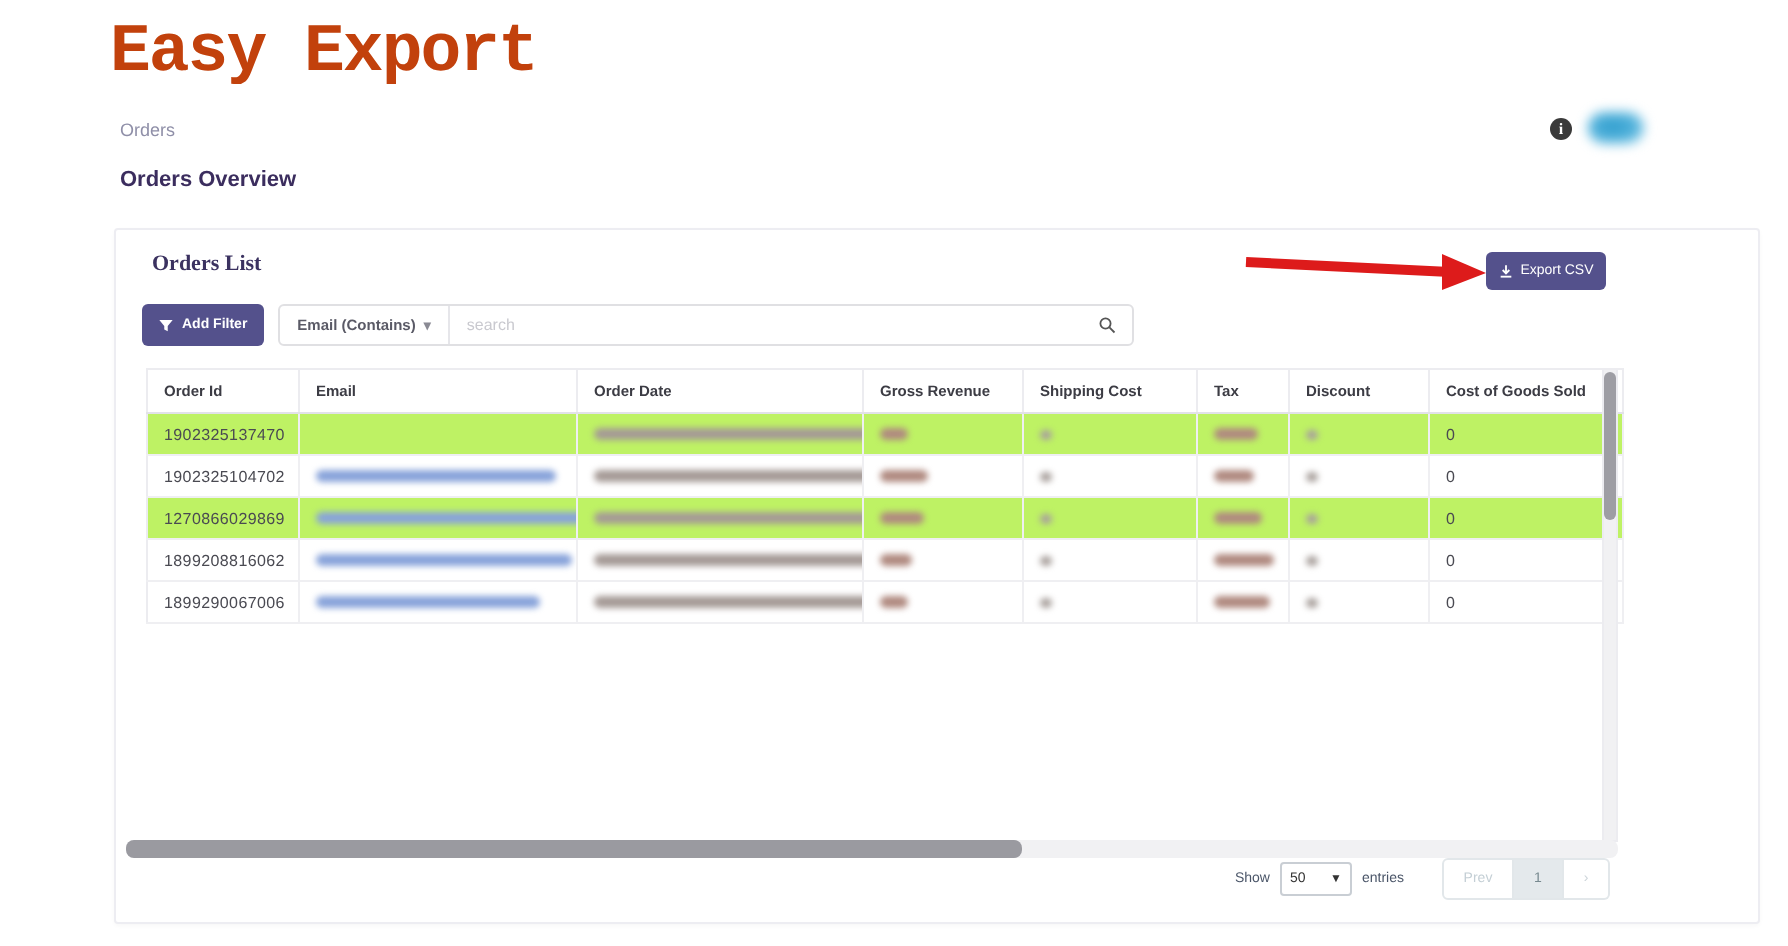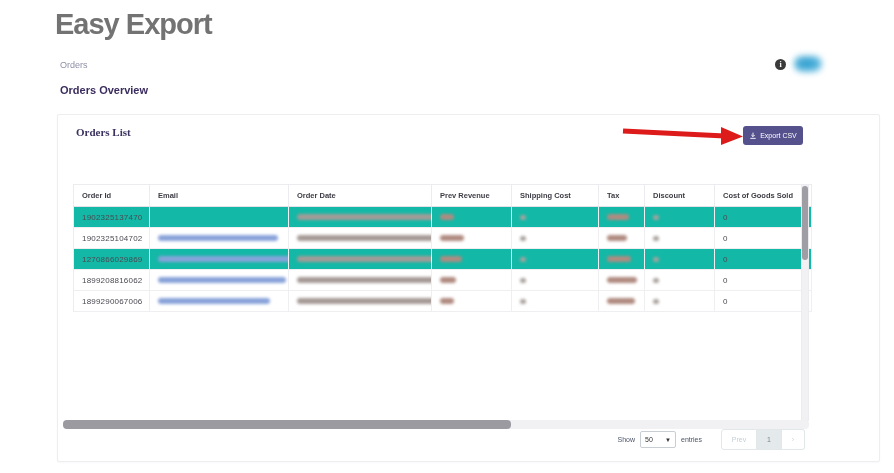--- a/index.html
+++ b/index.html
@@ -1,22 +1,22 @@
 <!DOCTYPE html>
 <html><head>
 <meta charset="utf-8">
 <style>
   * { margin:0; padding:0; box-sizing:border-box; }
   html,body { width:894px; height:473px; background:#ffffff;
     font-family:"Liberation Sans", sans-serif; overflow:hidden; }
   .page { position:relative; width:894px; height:473px; }
 
-  .app-title { position:absolute; left:55px; top:8px; font-size:29px;
-    font-weight:bold; letter-spacing:-1px; color:#737373;
-    font-family:Liberation Sans, sans-serif; }
+  .app-title { position:absolute; left:55px; top:8px; font-size:34px;
+    font-weight:bold; letter-spacing:-1px; color:#c2410c;
+    font-family:Liberation Mono, monospace; }
 
   .breadcrumb { position:absolute; left:60px; top:60px; font-size:9px; color:#8f8fa8; }
 
   .topbar-right { position:absolute; right:72px; top:56px; display:flex; align-items:center; gap:8px; }
   .info-icon { width:11px; height:11px; border-radius:50%; background:#3a3a3a; color:#fff;
     font-size:8px; font-weight:bold; display:flex; align-items:center; justify-content:center;
     font-family:"Liberation Serif", serif; }
   .store-blob { width:28px; height:16px; border-radius:8px;
     background:radial-gradient(ellipse at 45% 45%, #2e9ccc 0%, #55b4dd 55%, #cfeaf5 100%);
     filter:blur(3px); }
@@ -54,21 +54,21 @@
 
   .table-wrap { position:absolute; left:5px; top:69px; width:738px;padding-left:10px; }
   table { border-collapse:collapse; table-layout:fixed; width:738px;
     border:1px solid #ececf0; border-right:none; }
   th { height:22px; font-size:7.5px; font-weight:bold; color:#3c3c44; text-align:left;
     padding:0 8px; background:#ffffff; border-bottom:1px solid #e2e2e8;
     border-right:1px solid #ececf0; white-space:nowrap; overflow:hidden; }
   td { height:21px; font-size:8px; color:#4a4a52; padding:0 8px;
     border-bottom:1px solid #efeff2; border-right:1px solid #efeff2;
     white-space:nowrap; overflow:hidden; letter-spacing:0.2px; }
-  tr.even td { background:#14b8a6; }
+  tr.even td { background:#bef264; }
   tr.odd td { background:#ffffff; }
 
   .blur-chip { display:inline-block; height:6px; border-radius:3px; filter:blur(1.6px); vertical-align:middle; }
   .blur-email { background:#88a3da; }
   .blur-date  { background:#a59a96; }
   .blur-amount{ background:#b08a80; }
   .blur-small { background:#a9a19d; height:5px; }
 
   .vscrollbar { position:absolute; left:743px; top:69px; width:8px; height:237px;
     background:#f1f1f3; border:1px solid #ececf0; }
@@ -121,39 +121,61 @@
 
     <button class="export-btn">
       <svg viewBox="0 0 12 12" fill="none" stroke="#ffffff" stroke-width="1.4">
         <path d="M6 1v5.5"></path>
           <path d="M3.5 4.5L6 7l2.5-2.5"></path>
           <path d="M2 9.5h8"></path>
       </svg>
       <span>Export CSV</span>
     </button>
 
+    <div class="filter-row">
+      <button class="add-filter-btn">
+        <svg viewBox="0 0 12 12" fill="#ffffff">
+          <path d="M1 1.5h10L7.3 6v4L4.7 8.6V6z"></path>
+        </svg>
+        <span>Add Filter</span>
+      </button>
+
+      <div class="filter-group">
+        <div class="field-selector">
+          <span>Email (Contains)</span>
+          <span class="chevron">▾</span>
+        </div>
+        <input class="search-input" type="text" placeholder="search" style="">
+        <div class="search-icon-wrap">
+          <svg viewBox="0 0 12 12" fill="none" stroke="#555" stroke-width="1.2">
+            <circle cx="5" cy="5" r="3.4"></circle>
+              <line x1="7.6" y1="7.6" x2="11" y2="11"></line>
+          </svg>
+        </div>
+      </div>
+    </div>
 
     <div class="table-wrap">
       <table>
         <colgroup>
           <col style="width:76px">
             <col style="width:139px">
             <col style="width:143px">
             <col style="width:80px">
           <col style="width:87px">
             <col style="width:46px">
             <col style="width:70px">
             <col style="width:97px">
         </colgroup>
         <thead>
           <tr>
             <th>Order Id</th>
             <th>Email</th>
             <th>Order Date</th>
-            <th>Prev Revenue</th>
+            <th>Gross Revenue</th>
             <th>Shipping Cost</th>
             <th>Tax</th>
             <th>Discount</th>
             <th>Cost of Goods Sold</th>
           </tr>
         </thead>
         <tbody>
             <tr class="even">
               <td>1902325137470</td>
               <td></td>

